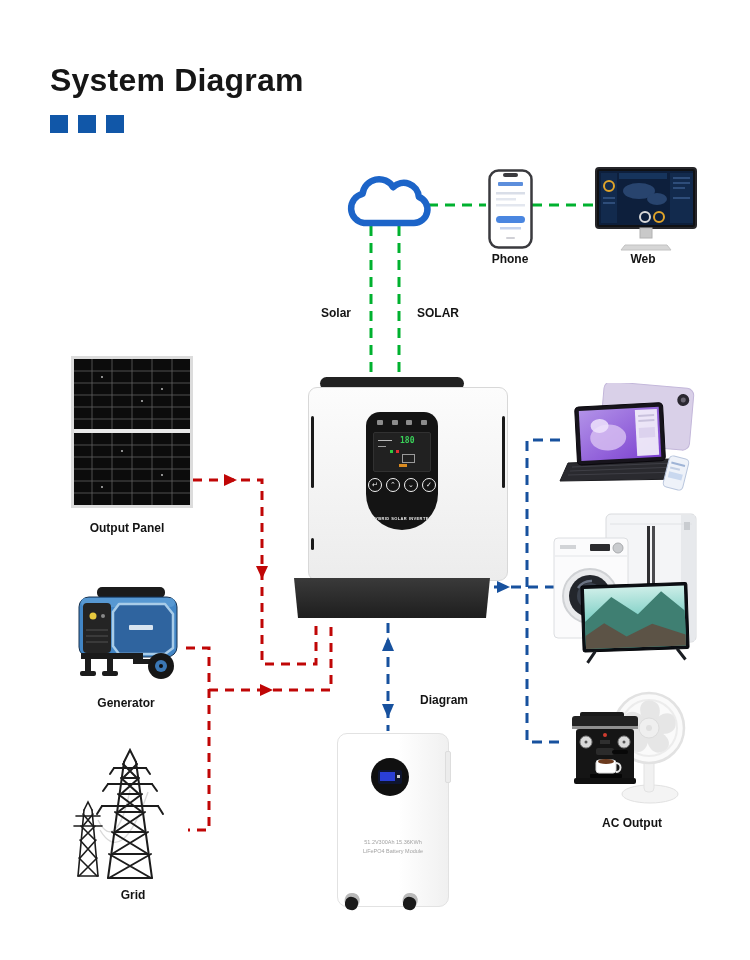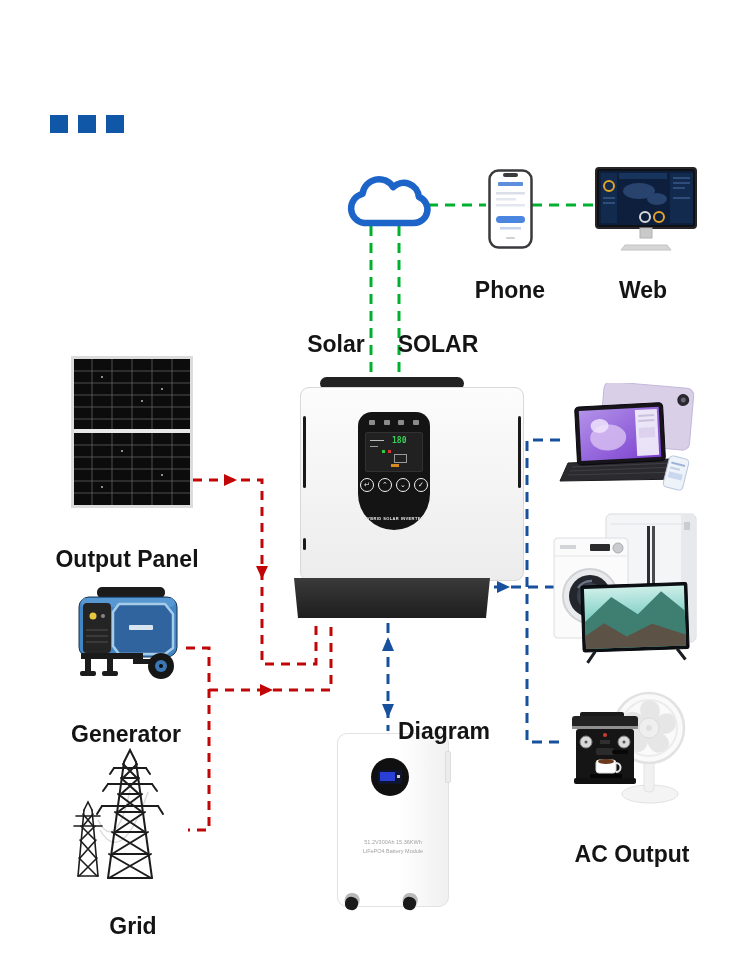--- a/index.html
+++ b/index.html
@@ -6,29 +6,29 @@
   .canvas{position:relative;width:750px;height:960px;background:#ffffff;overflow:hidden;
           font-family:"Liberation Sans",sans-serif;color:#141414;}
   .abs{position:absolute;}
   svg{display:block;}
   
   .page-title{position:absolute;left:50px;top:62px;font-size:32px;font-weight:800;
               letter-spacing:.2px;color:#161616;}
   .accent-squares{position:absolute;left:50px;top:115px;display:flex;gap:10px;}
   .accent-squares span{width:18px;height:18px;background:#1157a8;display:block;}
   
-  .lbl{position:absolute;transform:translateX(-50%);font-weight:700;font-size:23px;
-       color:#141414;white-space:nowrap;margin-top:25px;}
+  .lbl{position:absolute;transform:translateX(-50%);font-weight:700;font-size:12px;
+       color:#141414;white-space:nowrap;}
   
   .lines{position:absolute;left:0;top:0;pointer-events:none;}
   
   .inverter{position:absolute;left:292px;top:375px;width:200px;height:243px;}
   .inv-cap{position:absolute;left:28px;top:2px;width:144px;height:13px;background:#222;border-radius:7px;}
-  .inv-body{position:absolute;left:8px;top:12px;width:198px;height:192px;border:1px solid #d8d8d8;
-            border-radius:9px;background:linear-gradient(180deg,#fcfcfc,#ececec);padding-left:24px;}
+  .inv-body{position:absolute;left:16px;top:12px;width:198px;height:192px;border:1px solid #d8d8d8;
+            border-radius:9px;background:linear-gradient(180deg,#fcfcfc,#ececec);}
   .inv-hl,.inv-hr{position:absolute;top:28px;width:3px;height:72px;background:#1a1a1a;border-radius:2px;}
   .inv-hl{left:2px;} .inv-hr{right:2px;}
   .inv-hl2{position:absolute;left:2px;top:150px;width:3px;height:12px;background:#1a1a1a;border-radius:2px;}
   .inv-panel{position:absolute;left:57px;top:24px;width:72px;height:118px;background:#141414;
              border-radius:14px 14px 36px 36px;}
   .inv-ind{position:absolute;left:0;top:8px;width:100%;display:flex;justify-content:space-between;
            padding:0 11px;box-sizing:border-box;}
   .inv-ind i{width:6px;height:5px;background:#8c8c8c;border-radius:1px;display:block;}
   .inv-lcd{position:absolute;left:7px;top:20px;width:56px;height:38px;background:#212121;
            border:1px solid #313131;border-radius:2px;overflow:hidden;}
@@ -62,20 +62,21 @@
             color:#a3a3a3;line-height:1.6;}
   .caster{position:absolute;top:164px;width:13px;height:13px;background:#1a1a1a;border-radius:45%;
           box-shadow:0 -3px 0 1px #b9b9b9;transform:rotate(12deg);}
   .c1{left:8px;} .c2{left:66px;}
 </style>
 </head>
 <body>
 
 <div class="canvas">
 
+  <div class="page-title">System Diagram</div>
   <div class="accent-squares">
     <span></span>
     <span></span>
     <span></span>
   </div>
 
   <svg class="lines" width="750" height="960" viewBox="0 0 750 960">
     <g stroke="#00b12f" stroke-width="3" fill="none" stroke-dasharray="10 7">
       <path d="M428 205 H486"></path>
       <path d="M532 205 H594"></path>

